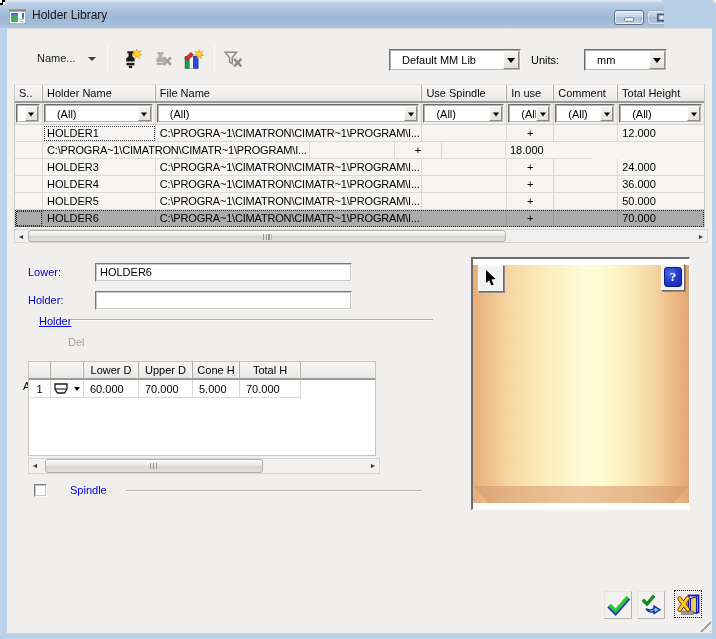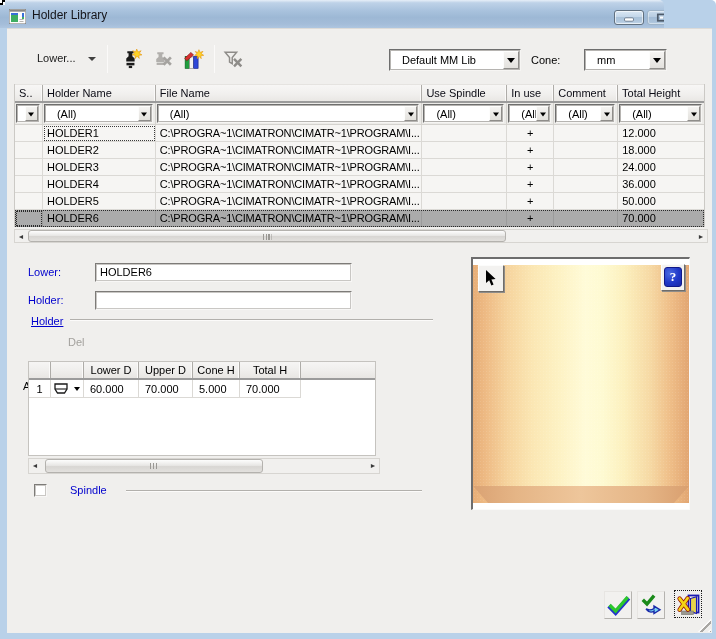--- a/index.html
+++ b/index.html
@@ -109,21 +109,21 @@
   
   .blue-label { position:absolute; color:#0000cd; }
   .field { position:absolute; background:#fff;
     border:1px solid; border-color:#7d7b78 #f8f7f6 #f8f7f6 #7d7b78; box-shadow:inset 0 0 0 1px #c9c7c4; }
   .field .fval { position:absolute; left:4px; top:2px; color:#000; }
   #name-field { left:88px; top:235px; width:257px; height:19px; }
   #comment-field { left:88px; top:263px; width:257px; height:19px; }
   #name-label { left:21px; top:238px; }
   #comment-label { left:21px; top:266px; }
   .group-line { position:absolute; height:2px; border-top:1px solid #b2b0ac; border-bottom:1px solid #fcfbfa; }
-  #holder-label { left:24px; top:287px;text-decoration:underline; }
+  #holder-label { left:32px; top:287px;text-decoration:underline; }
   #holder-line { left:63px; top:291px; width:363px; }
   #add-label { position:absolute; left:16px; top:308px; color:#000;margin-top:44px; }
   #del-label { position:absolute; left:61px; top:308px; color:#a3a19d; }
 
   
   .seg-grid { position:absolute; left:21px; top:333px; width:348px; height:95px;
     background:#fff; border:1px solid #c5c3bf; }
   .seg-header { display:flex; height:18px;
     background:linear-gradient(180deg,#f6f5f4 0,#efeeec 55%,#e8e6e3 100%); border-bottom:2px solid #9b9b9b; }
   .seg-header .hcell { text-align:center; padding:2px 0 0 0; border-right:1px solid #aeaca8; box-shadow:inset -1px 0 0 #fbfaf9; overflow:hidden; white-space:nowrap; }
@@ -209,21 +209,21 @@
         <path d="M9.6 3.4 L18.4 10 M18.4 3.4 L9.6 10" stroke="#fff" stroke-width="2.5" stroke-linecap="round" fill="none"></path>
       </svg>
     </div>
   </div>
 
   <div class="corner-artifact"></div>
 
   <div class="client">
 
     <div class="menu-button">
-      <span class="menu-label">Lower...</span>
+      <span class="menu-label">Name...</span>
       <span class="menu-arrow"></span>
     </div>
     <div class="tb-sep" style="left:100px"></div>
 
     <div class="tb-btn" style="left:112px">
       <svg viewBox="0 0 22 22">
         <path d="M7 3 h6 v2 h-1.2 v3 l2.2 2 v3 h-8 v-3 l2.2 -2 v-3 H7 Z" fill="#1b1b1b"></path>
         <rect x="6.2" y="14.2" width="7.6" height="2.4" fill="#1b1b1b"></rect>
         <rect x="8.4" y="17" width="3.2" height="2.2" fill="#1b1b1b"></rect>
         <path d="M16 1 l1.2 2.8 L20.2 2.6 18.4 5 21 6.6 18 7 18.4 10 16.2 7.8 14.4 10.2 14.4 7 11.6 6.6 14 5 12.2 2.6 15 3.6 Z" fill="#ffd324" stroke="#e08a00" stroke-width="0.5"></path>
@@ -250,21 +250,21 @@
       <svg viewBox="0 0 22 22">
         <path d="M3 4 h11 l-4.2 5 v6 l-2.6 -1.6 v-4.4 Z" fill="none" stroke="#8e8c89" stroke-width="1.4"></path>
         <path d="M11.5 10.5 l7 7 M18.5 10.5 l-7 7" stroke="#8e8c89" stroke-width="2.4" fill="none"></path>
       </svg>
     </div>
 
     <div class="combo" id="lib-combo">
       <span class="cb-text">Default MM Lib</span>
       <span class="cb-btn"></span>
     </div>
-    <span id="units-label">Cone:</span>
+    <span id="units-label">Units:</span>
     <div class="combo" id="units-combo">
       <span class="cb-text">mm</span>
       <span class="cb-btn"></span>
     </div>
 
     <div class="grid">
       <div class="g-header">
         <div class="hcell c0">S..</div>
         <div class="hcell c1">Holder Name</div>
         <div class="hcell c2">File Name</div>
@@ -322,21 +322,20 @@
         <div class="cell c0"></div>
         <div class="cell c1 focus-cell">HOLDER1</div>
         <div class="cell c2">C:\PROGRA~1\CIMATRON\CIMATR~1\PROGRAM\I...</div>
         <div class="cell c3"></div>
         <div class="cell c4 center">+</div>
         <div class="cell c5"></div>
         <div class="cell c6">12.000</div>
       </div>
       <div class="g-row">
         <div class="cell c0"></div>
-        <div class="cell c1">HOLDER2</div>
         <div class="cell c2">C:\PROGRA~1\CIMATRON\CIMATR~1\PROGRAM\I...</div>
         <div class="cell c3"></div>
         <div class="cell c4 center">+</div>
         <div class="cell c5"></div>
         <div class="cell c6">18.000</div>
       </div>
       <div class="g-row">
         <div class="cell c0"></div>
         <div class="cell c1">HOLDER3</div>
         <div class="cell c2">C:\PROGRA~1\CIMATRON\CIMATR~1\PROGRAM\I...</div>

